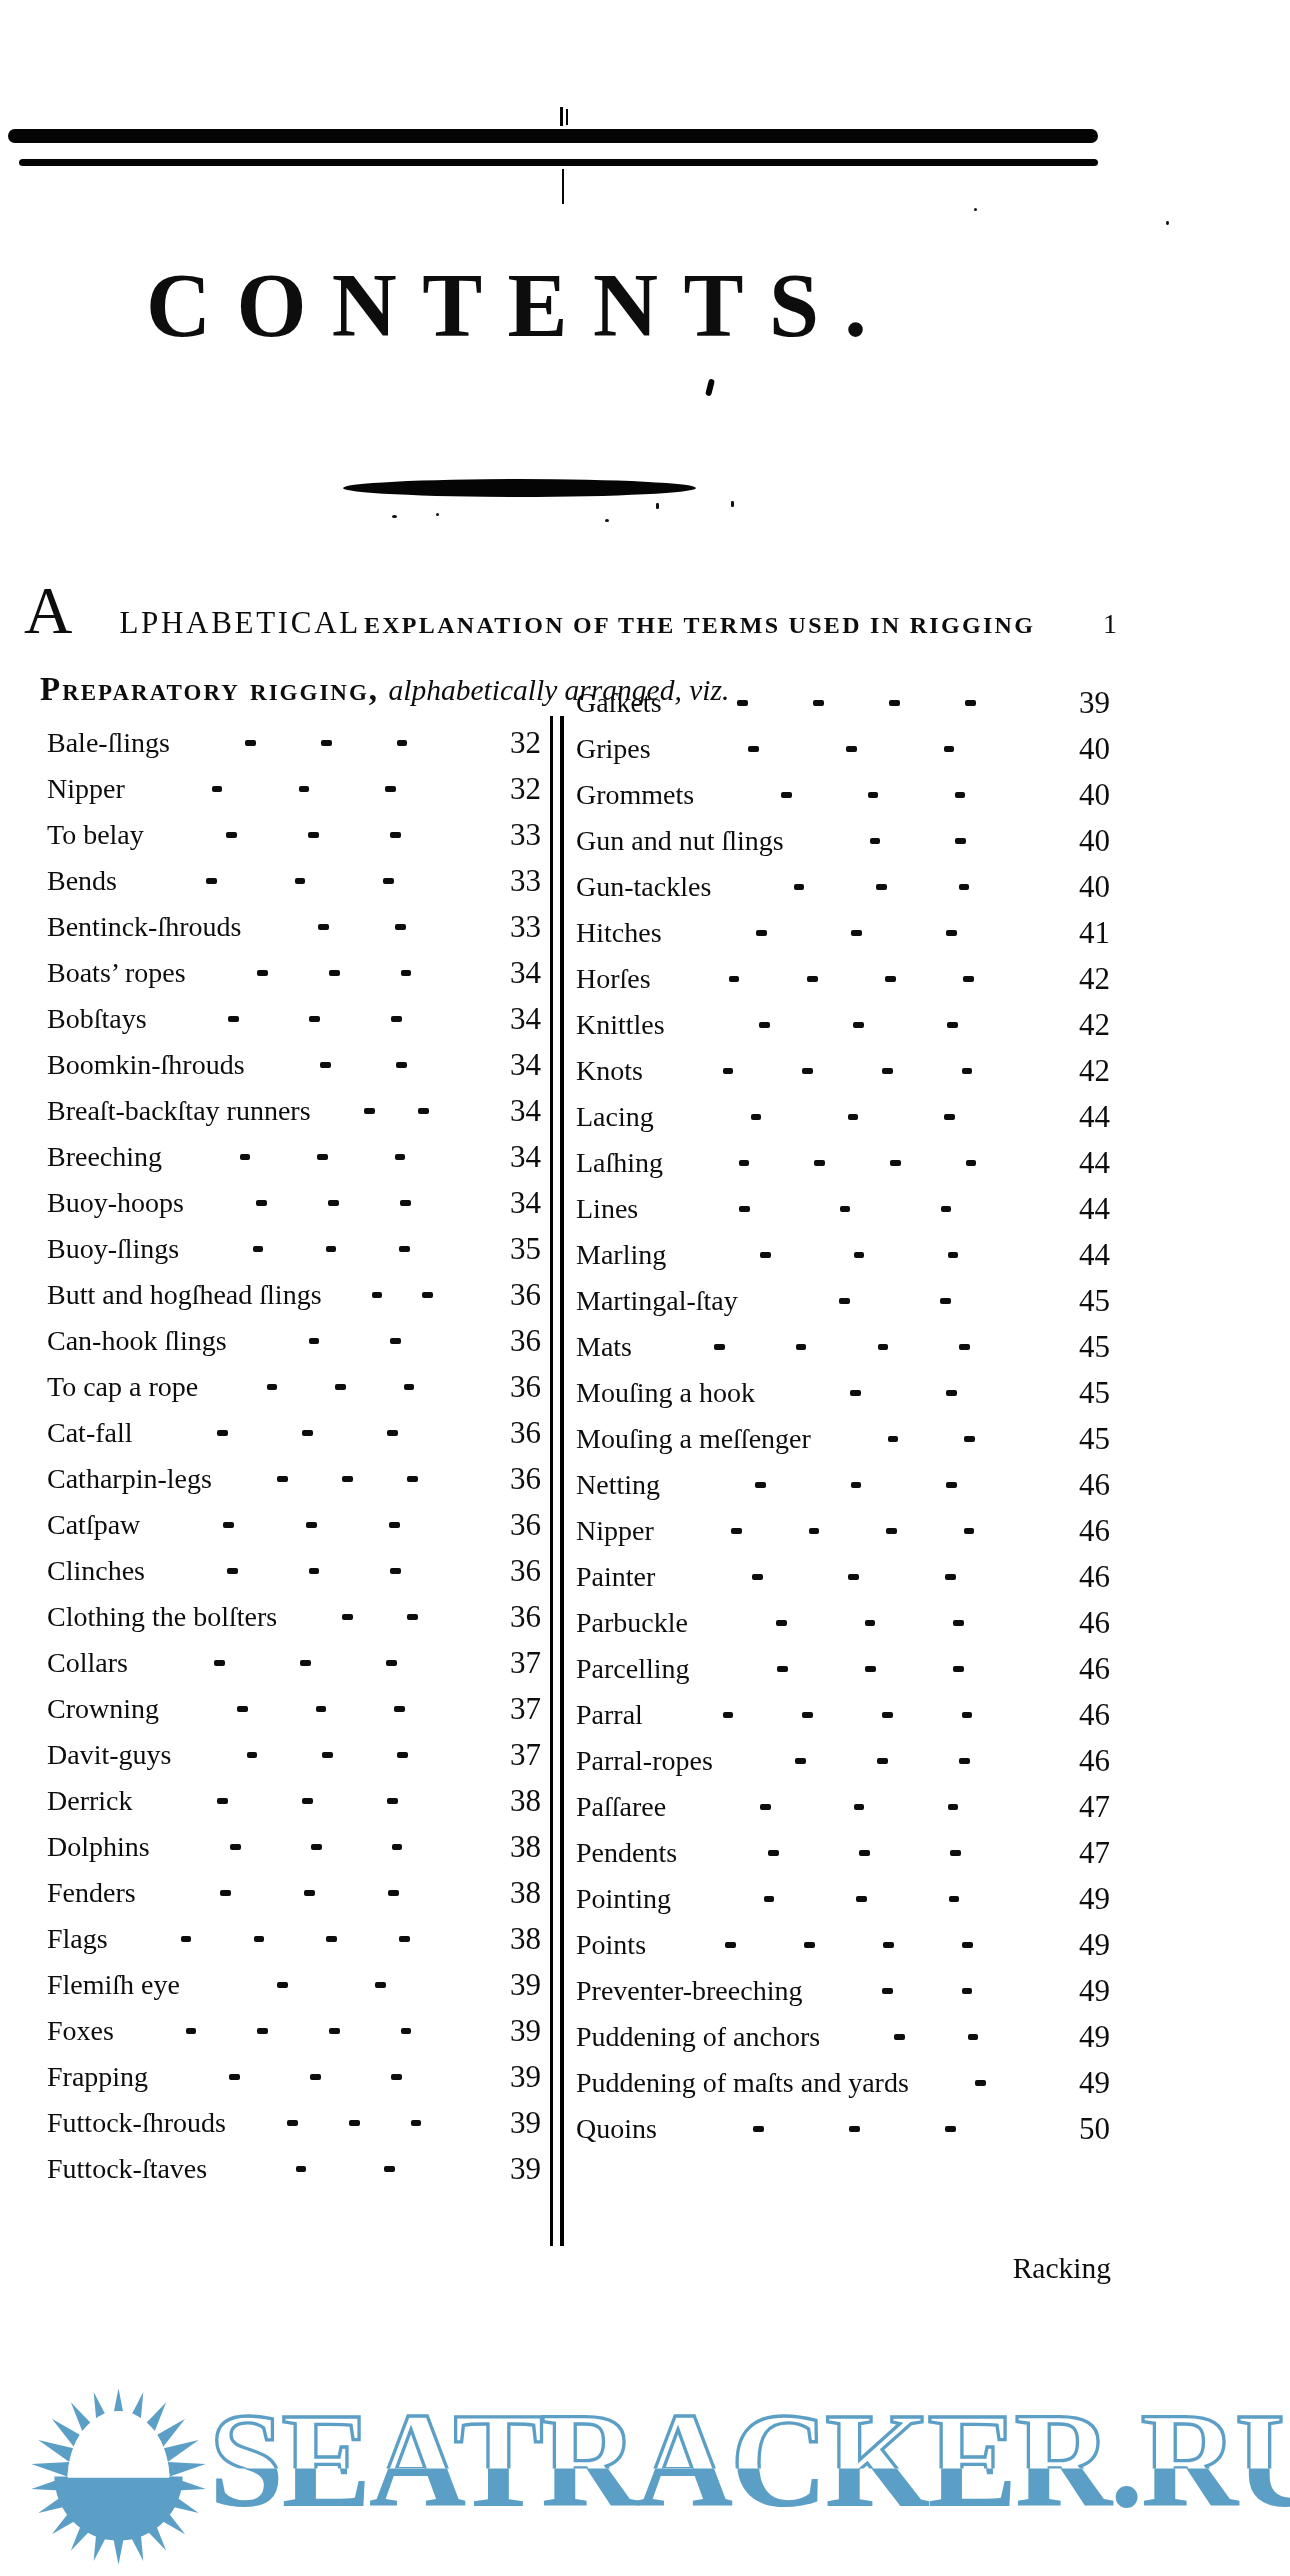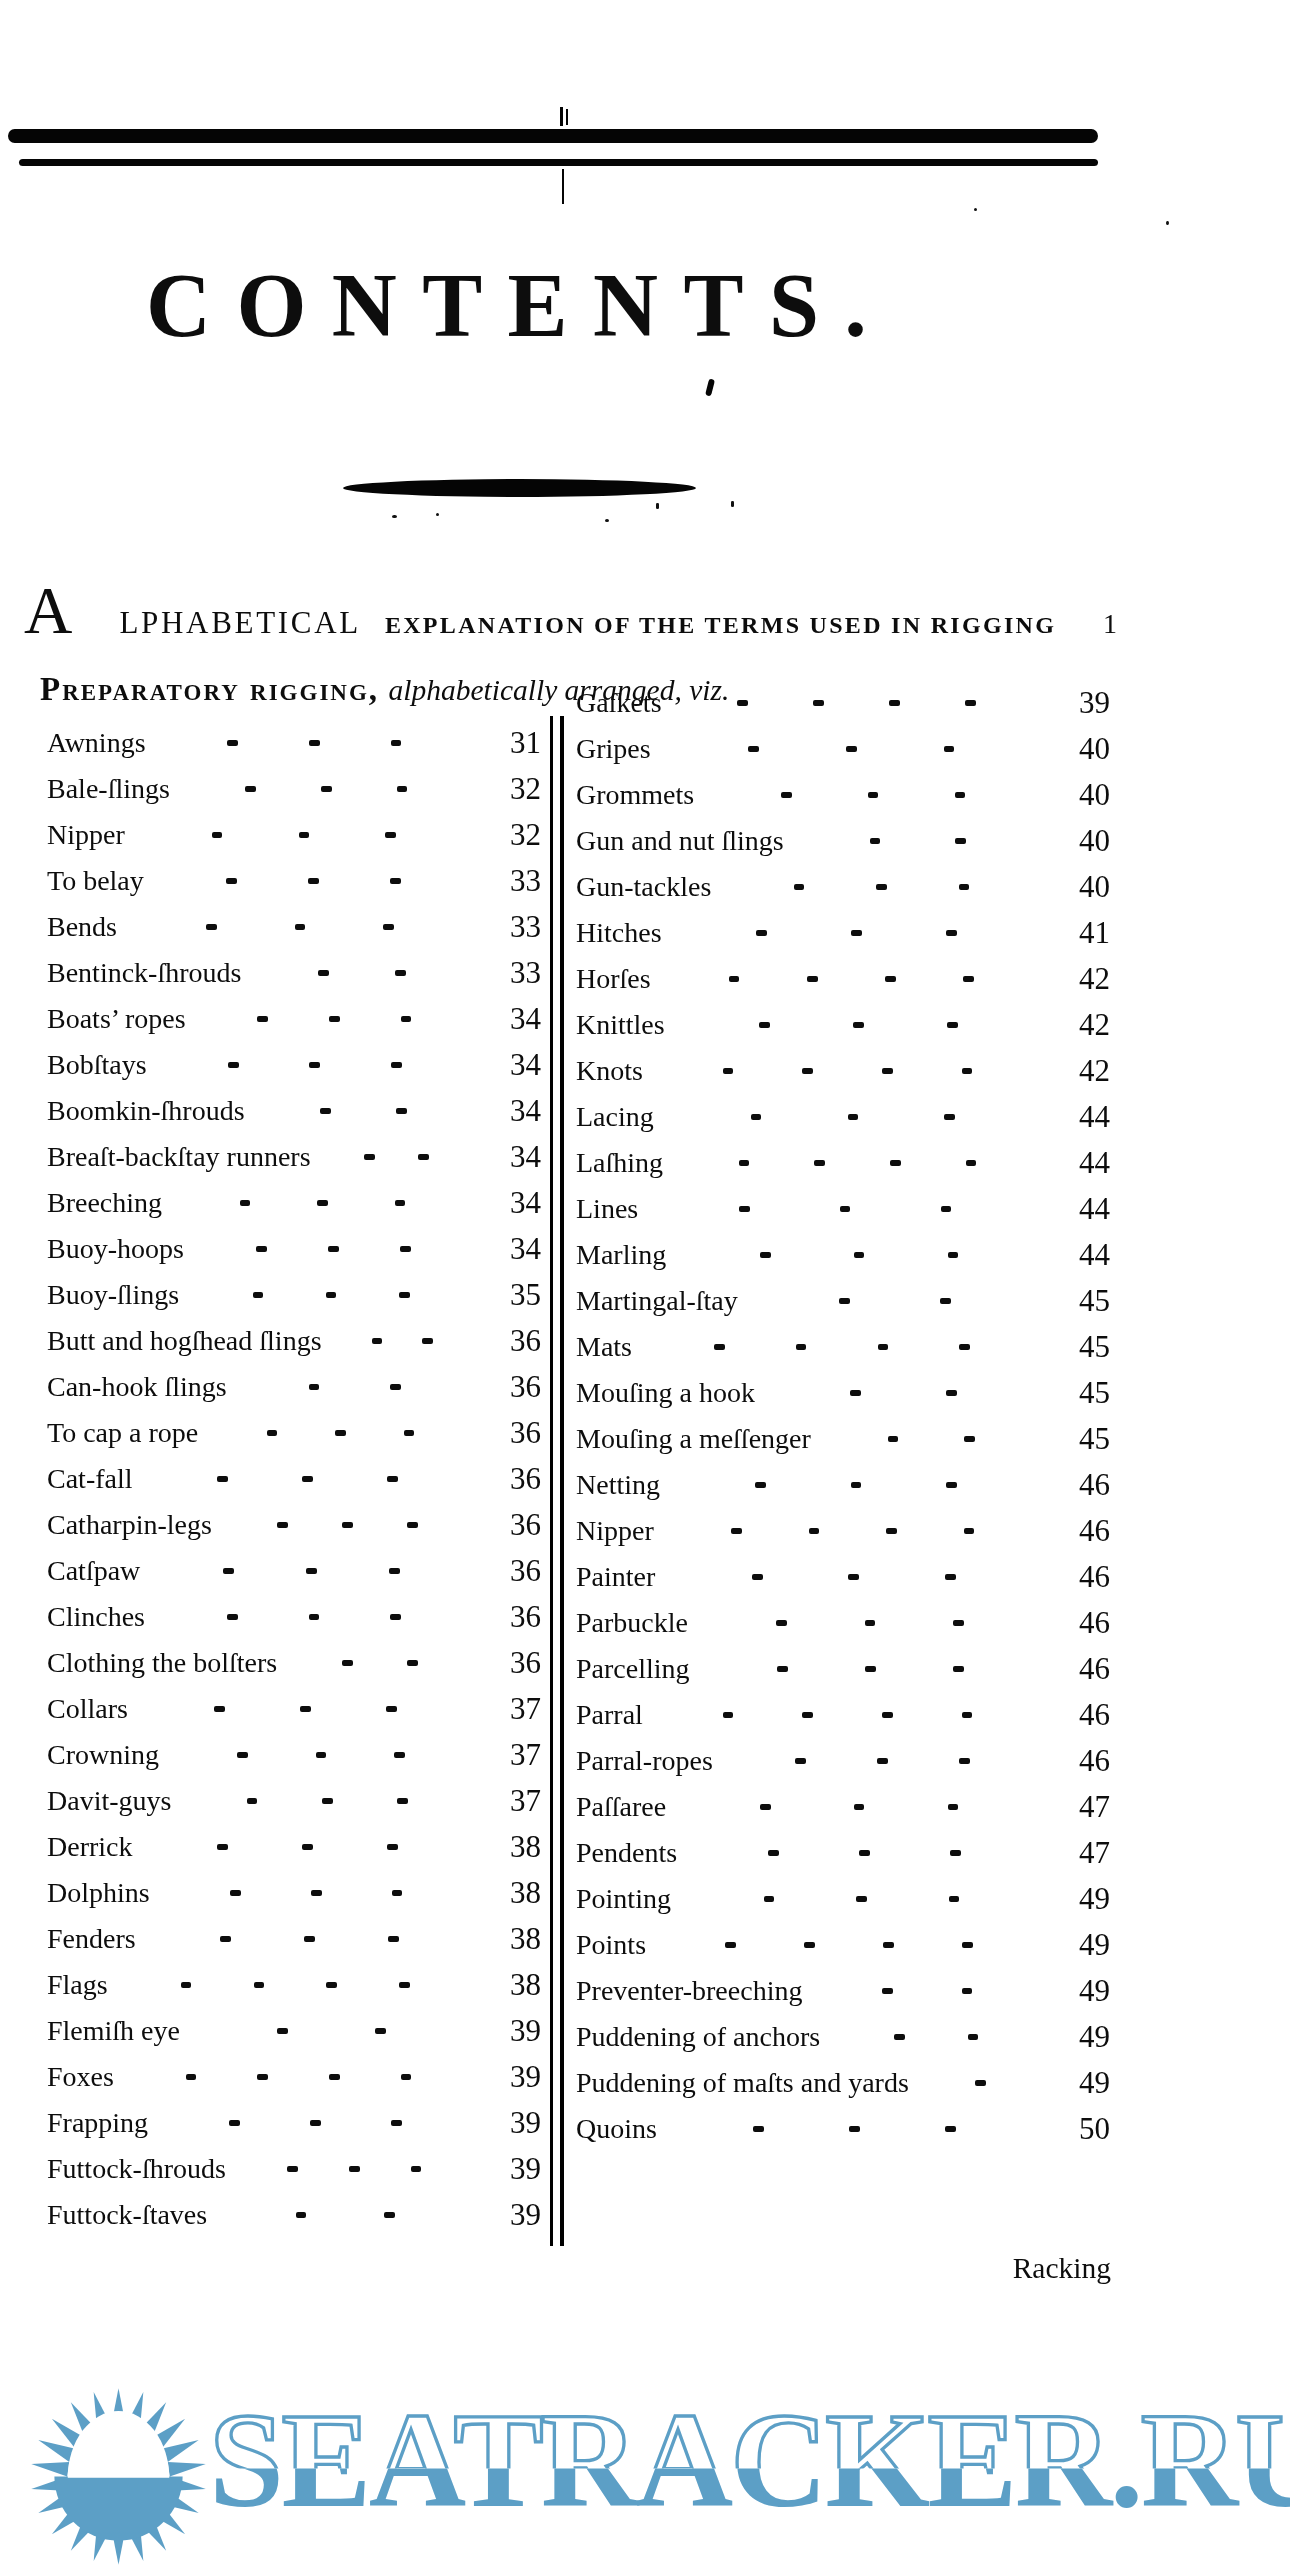--- a/index.html
+++ b/index.html
@@ -16,21 +16,21 @@
   
   #title{left:146px;top:261px;font-size:90px;font-weight:700;letter-spacing:25.4px;line-height:1;white-space:nowrap;}
   #title-mark{left:707px;top:379px;width:6px;height:17.4px;background:#050505;border-radius:3.3px;transform:rotate(14deg);}
   
   #divider{left:343px;top:479px;width:353px;height:18px;background:#050505;border-radius:50%;}
   .speck{background:#111;border-radius:50%;}
   
   #hdr1{left:24px;top:584px;width:1093px;display:flex;align-items:baseline;white-space:nowrap;}
   .dropcap{font-size:67px;line-height:.8;}
   .hdr1-rest{font-size:31px;letter-spacing:2.7px;margin-left:47px;}
-  .hdr1-sc{font-size:24px;font-weight:700;letter-spacing:2.3px;margin-left:24px;}
+  .hdr1-sc{font-size:24px;font-weight:700;letter-spacing:2.3px;margin-left:3px;}
   .hdr1-pg{margin-left:auto;font-size:28px;}
   #hdr2{left:40px;top:671px;width:1071px;display:flex;align-items:baseline;white-space:nowrap;}
   .hdr2-sc{font-variant:small-caps;font-weight:600;font-size:33px;letter-spacing:2px;}
   .hdr2-reg{font-size:29.5px;margin-left:9.4px;font-style:italic;}
   
   #left-col{left:47px;top:720px;width:494px;}
   #right-col{left:576px;top:680px;width:534px;}
   .row{height:46px;display:flex;align-items:center;}
   .term{font-size:28px;white-space:nowrap;}
   .leaders{flex:1;display:flex;justify-content:space-evenly;align-items:center;padding:0 10.7px;min-width:0;}
@@ -75,29 +75,20 @@
   <span class="hdr1-sc">EXPLANATION OF THE TERMS USED IN RIGGING</span>
   <span class="hdr1-pg">1</span>
 </div>
 
 <div class="abs" id="hdr2">
   <span class="hdr2-sc">Preparatory rigging,</span>
   <span class="hdr2-reg">alphabetically arranged, viz.</span>
 </div>
 
 <div class="abs" id="left-col">
-  <div class="row">
-    <span class="term">Awnings</span>
-    <span class="leaders">
-        <i class="dash"></i>
-        <i class="dash"></i>
-        <i class="dash"></i>
-      </span>
-    <span class="pg">31</span>
-  </div>
 
   <div class="row">
     <span class="term">Bale-ſlings</span>
     <span class="leaders">
         <i class="dash"></i>
         <i class="dash"></i>
         <i class="dash"></i>
       </span>
     <span class="pg">32</span>
   </div>

